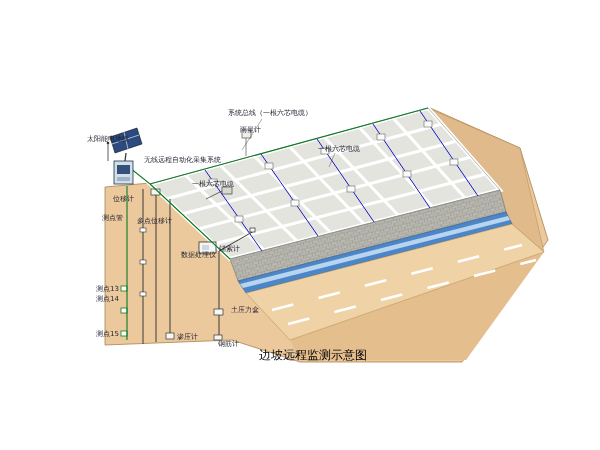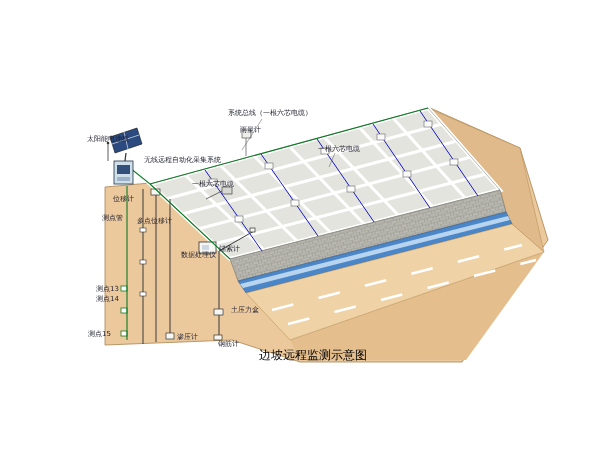--- a/index.html
+++ b/index.html
@@ -125,19 +125,19 @@
   <div class="lbl" style="left:318px;top:145px">一根六芯电缆</div>
   <div class="lbl" style="left:144px;top:156px">无线远程自动化采集系统</div>
   <div class="lbl" style="left:192px;top:180px">一根六芯电缆</div>
   <div class="lbl" style="left:113px;top:195px">位移计</div>
   <div class="lbl" style="left:102px;top:214px">测点管</div>
   <div class="lbl" style="left:137px;top:217px">多点位移计</div>
   <div class="lbl" style="left:181px;top:251px">数据处理仪</div>
   <div class="lbl" style="left:219px;top:245px">锚索计</div>
   <div class="lbl" style="left:96px;top:285px">测点13</div>
   <div class="lbl" style="left:96px;top:295px">测点14</div>
-  <div class="lbl" style="left:88px;top:330px">测点15</div>
+  <div class="lbl" style="left:96px;top:330px">测点15</div>
   <div class="lbl" style="left:177px;top:333px">渗压计</div>
   <div class="lbl" style="left:231px;top:306px">土压力盒</div>
   <div class="lbl" style="left:218px;top:340px">钢筋计</div>
 
   <div class="caption" style="left:259px;top:347px">边坡远程监测示意图</div>
 </div>
 
 </body></html>

